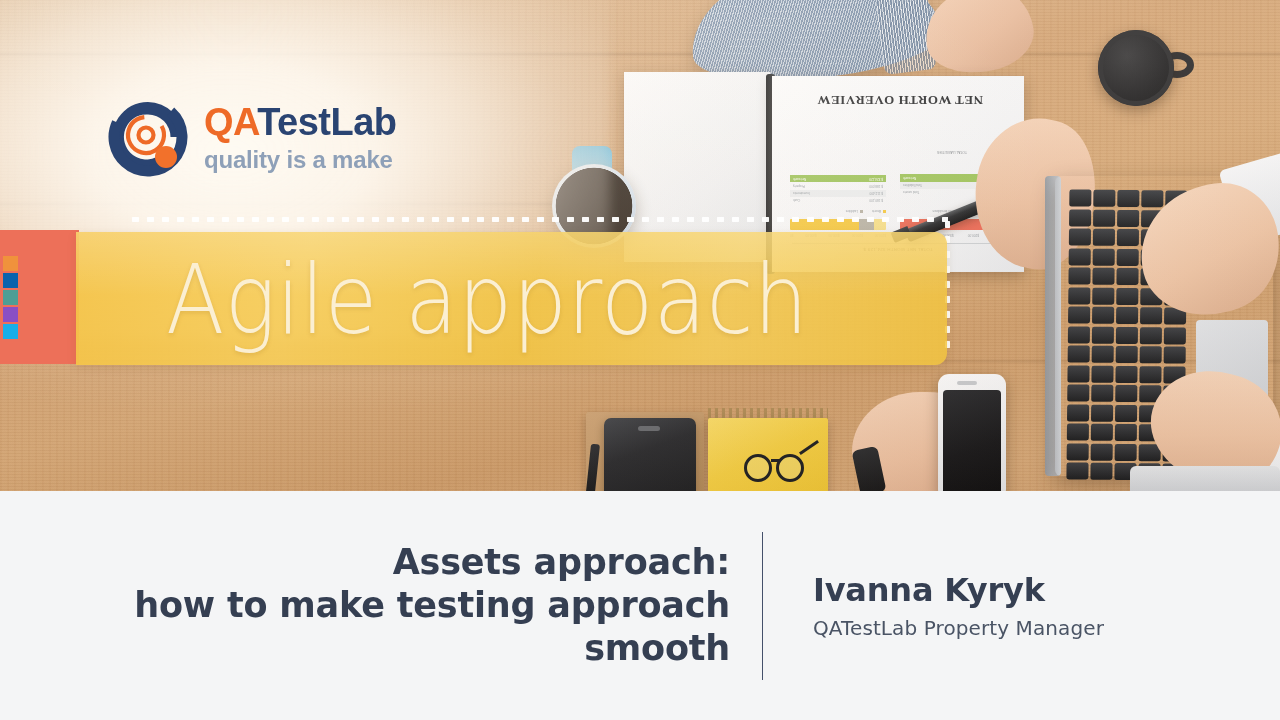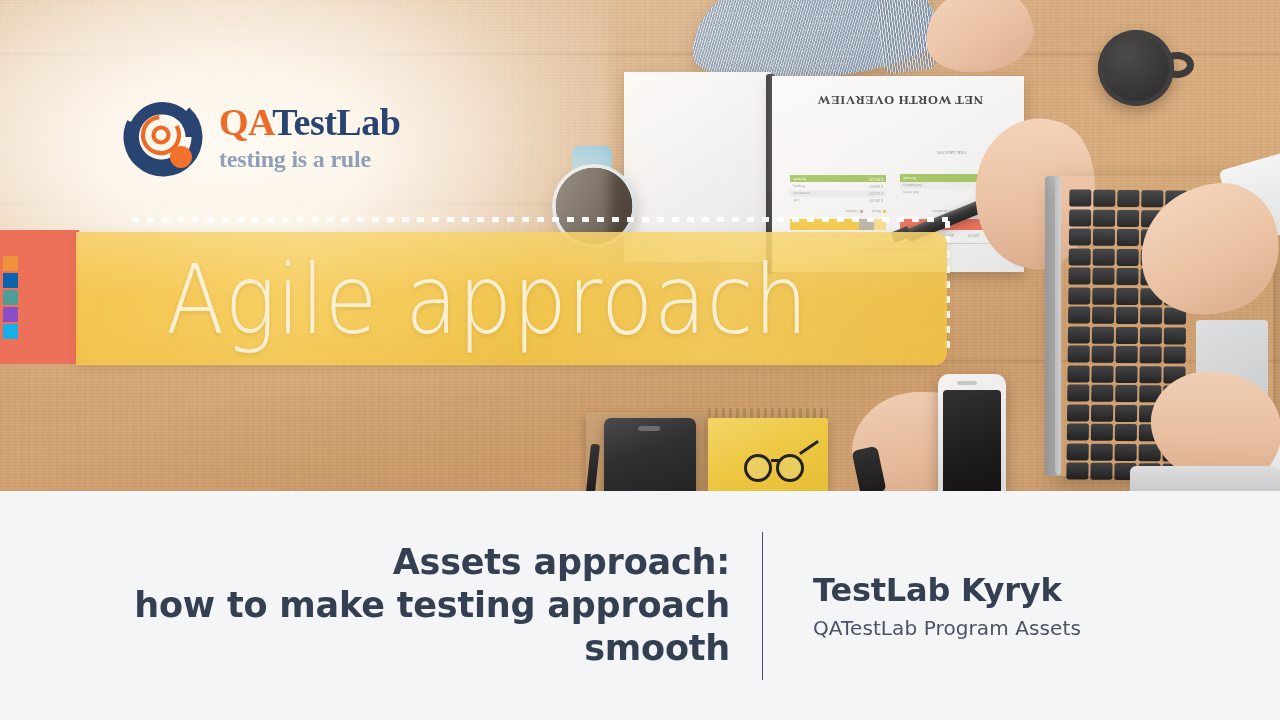--- a/index.html
+++ b/index.html
@@ -406,22 +406,22 @@
     position: absolute; inset: 0;
     background:
       radial-gradient(ellipse at 20% 30%, rgba(255,248,236,0.30) 0%, rgba(255,248,236,0.0) 55%),
       linear-gradient(to bottom, rgba(255,240,220,0.10) 0%, rgba(120,70,30,0.06) 100%);
     pointer-events: none;
   }
 
   
   .logo {
     position: absolute;
-    left: 123px; top: 97px;
-    display: flex; align-items: center; gap: 16px; font-family: Liberation Serif, serif;
+    left: 108px; top: 97px;
+    display: flex; align-items: center; gap: 16px;
   }
   .logo-mark {
     position: relative;
     width: 80px; height: 80px;
     flex: 0 0 80px;
   }
   .logo-text { position: relative; padding-top: 2px; }
   .logo-name {
     font-size: 38px;
     font-weight: bold;
@@ -787,21 +787,21 @@
         <circle cx="40" cy="40" r="34" fill="none" stroke="#2a4472" stroke-width="11" stroke-dasharray="150 63" transform="rotate(-48 40 40)"></circle>
         <circle cx="38" cy="38" r="18" fill="none" stroke="#ee6a27" stroke-width="4.2" stroke-dasharray="92 31" transform="rotate(-30 38 38)"></circle>
         <circle cx="38" cy="38" r="7.5" fill="none" stroke="#ee6a27" stroke-width="4.2"></circle>
         <circle cx="58" cy="60" r="11" fill="#f2712b"></circle>
       </svg>
     </div>
     <div class="logo-text">
       <div class="logo-name">
         <span class="qa">QA</span><span class="rest">TestLab</span>
       </div>
-      <div class="logo-tag">testing is a rule</div>
+      <div class="logo-tag">quality is a make</div>
     </div>
   </div>
 
   <div class="dots-h"></div>
   <div class="dots-v"></div>
 
   <div class="coral-block"></div>
   <div class="swatches">
     <i style="background:#f0923c"></i>
     <i style="background:#0a63ad"></i>
@@ -815,19 +815,19 @@
   <div class="slide-title">Agile approach</div>
 
   <div class="bottom">
     <div class="bottom-inner">
       <div class="talk-title">
         <div class="talk-line1">Assets approach:</div>
         <div class="talk-line2">how to make testing approach smooth</div>
       </div>
       <div class="divider"></div>
       <div class="speaker">
-        <div class="speaker-name">TestLab Kyryk</div>
-        <div class="speaker-role">QATestLab Program Assets</div>
+        <div class="speaker-name">Ivanna Kyryk</div>
+        <div class="speaker-role">QATestLab Property Manager</div>
       </div>
     </div>
   </div>
 
 </div>
 
 </body></html>

